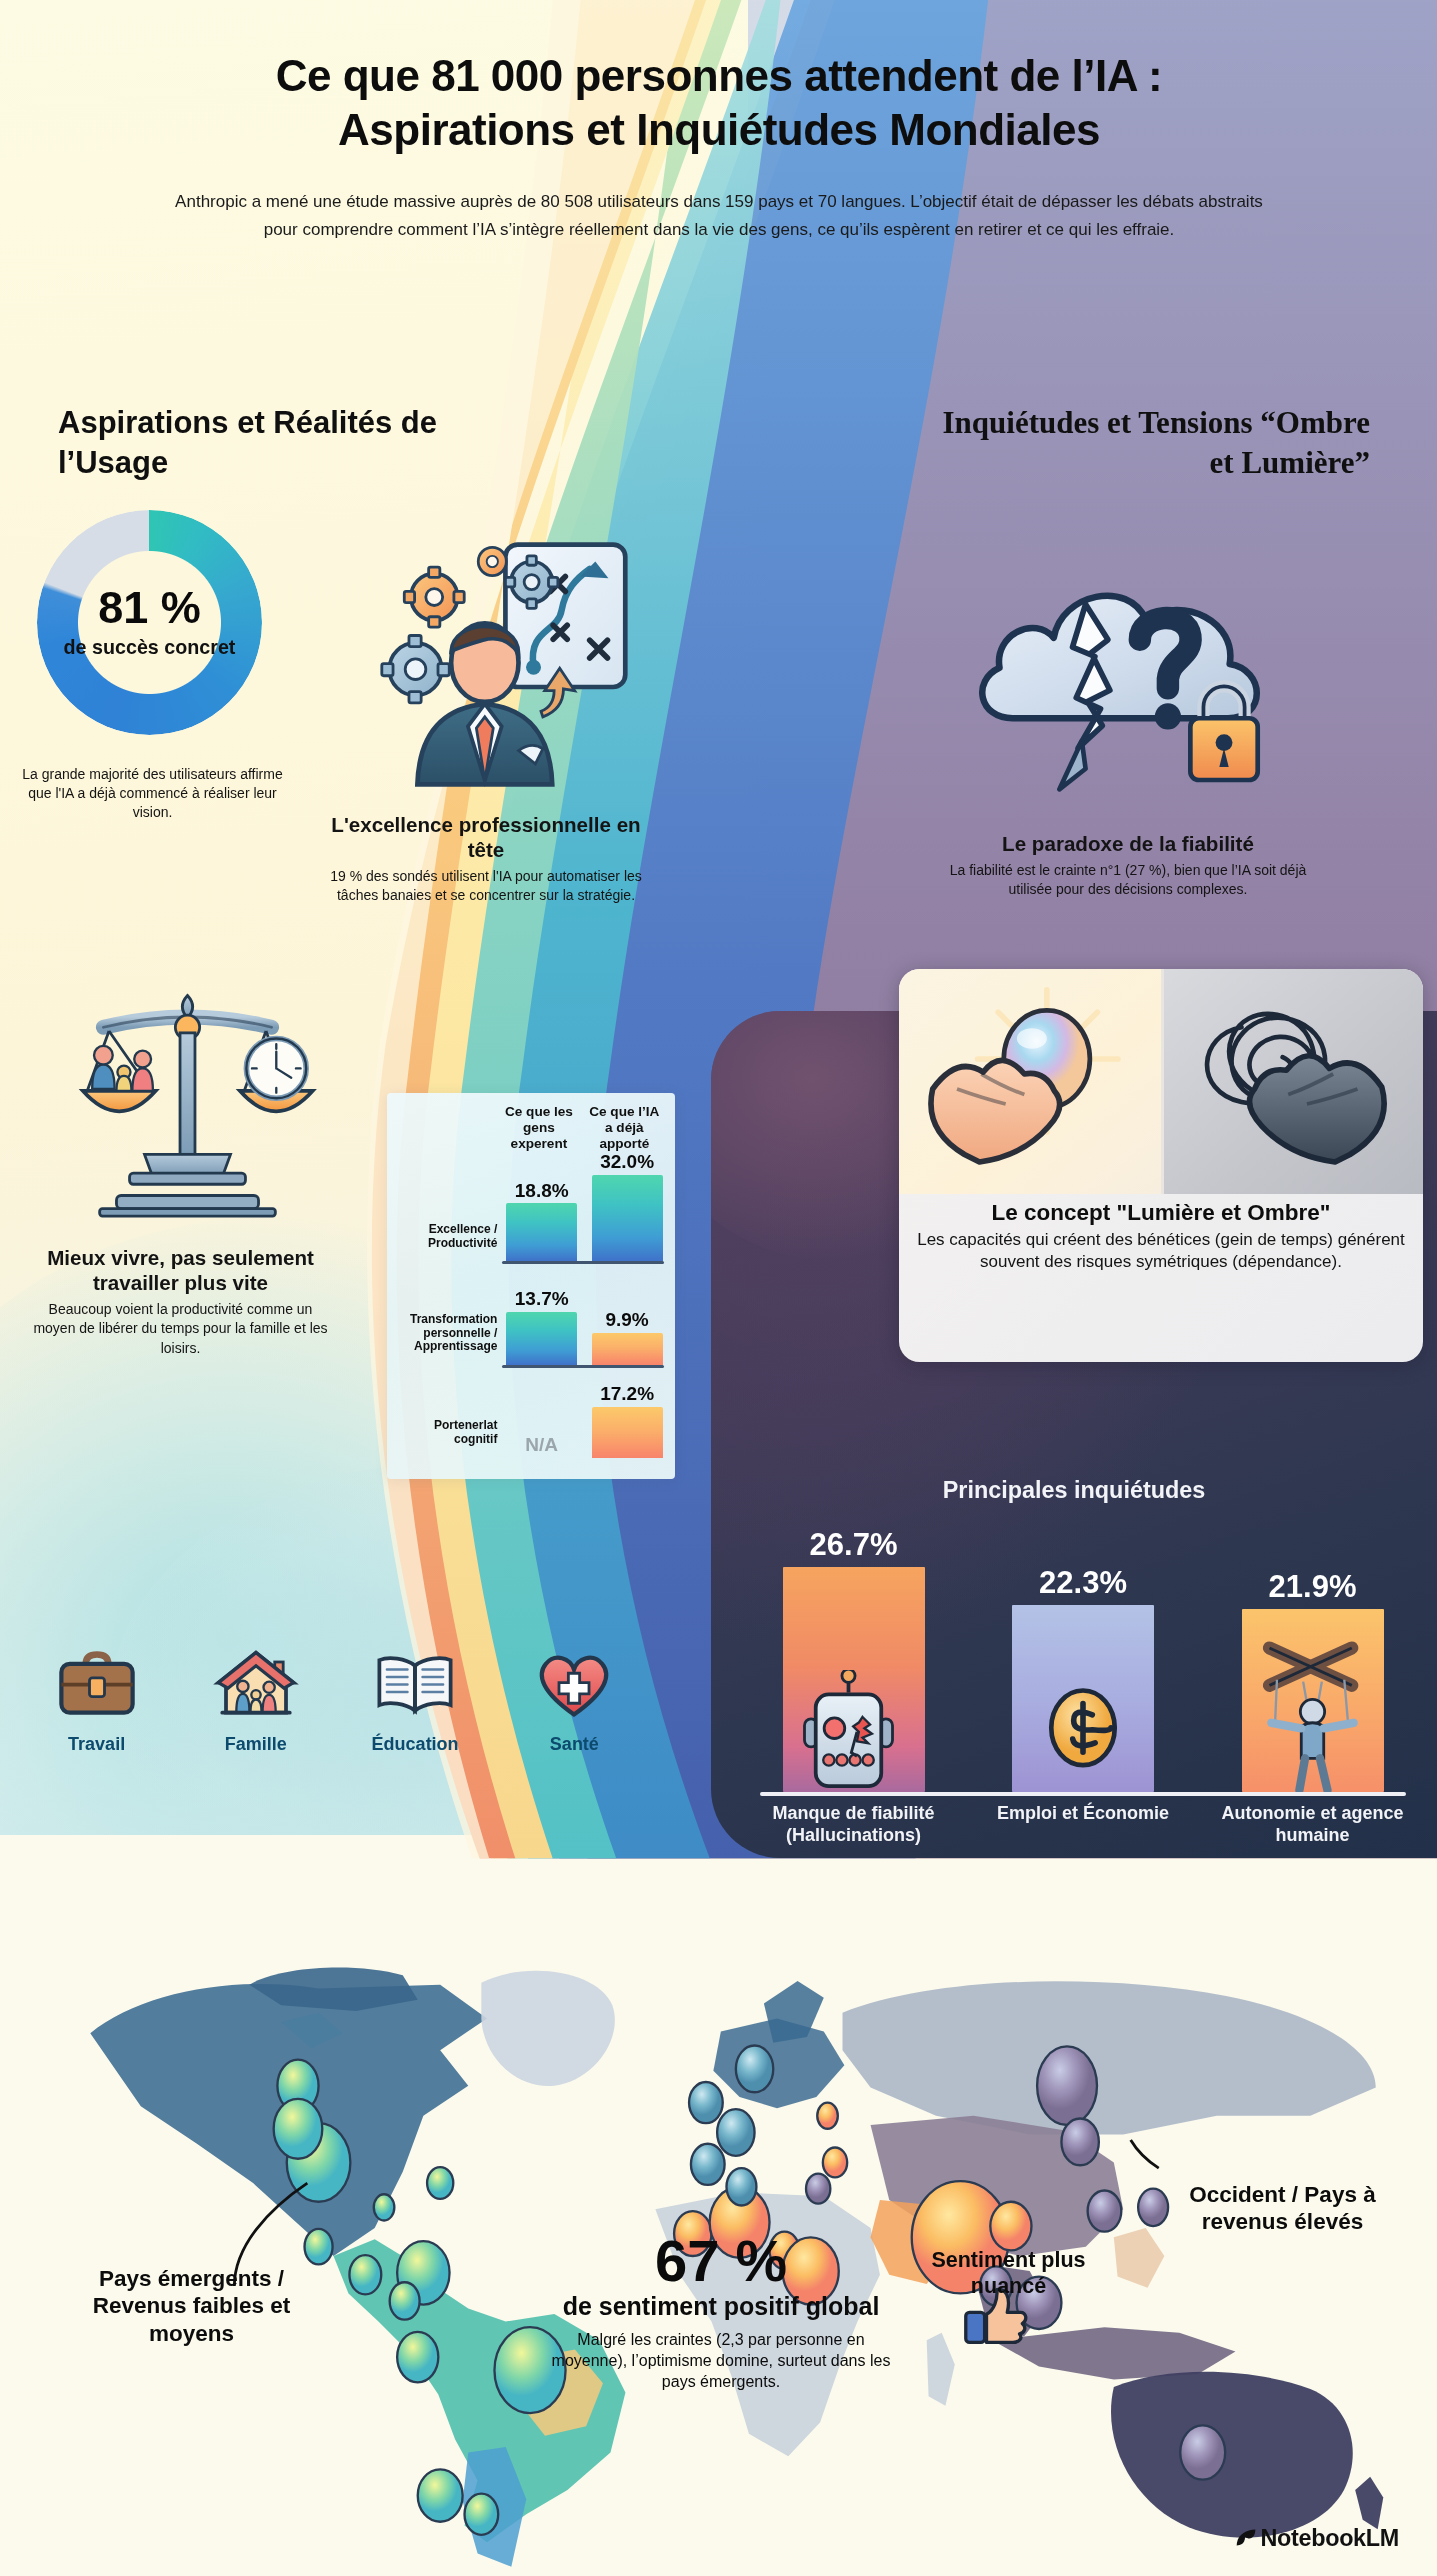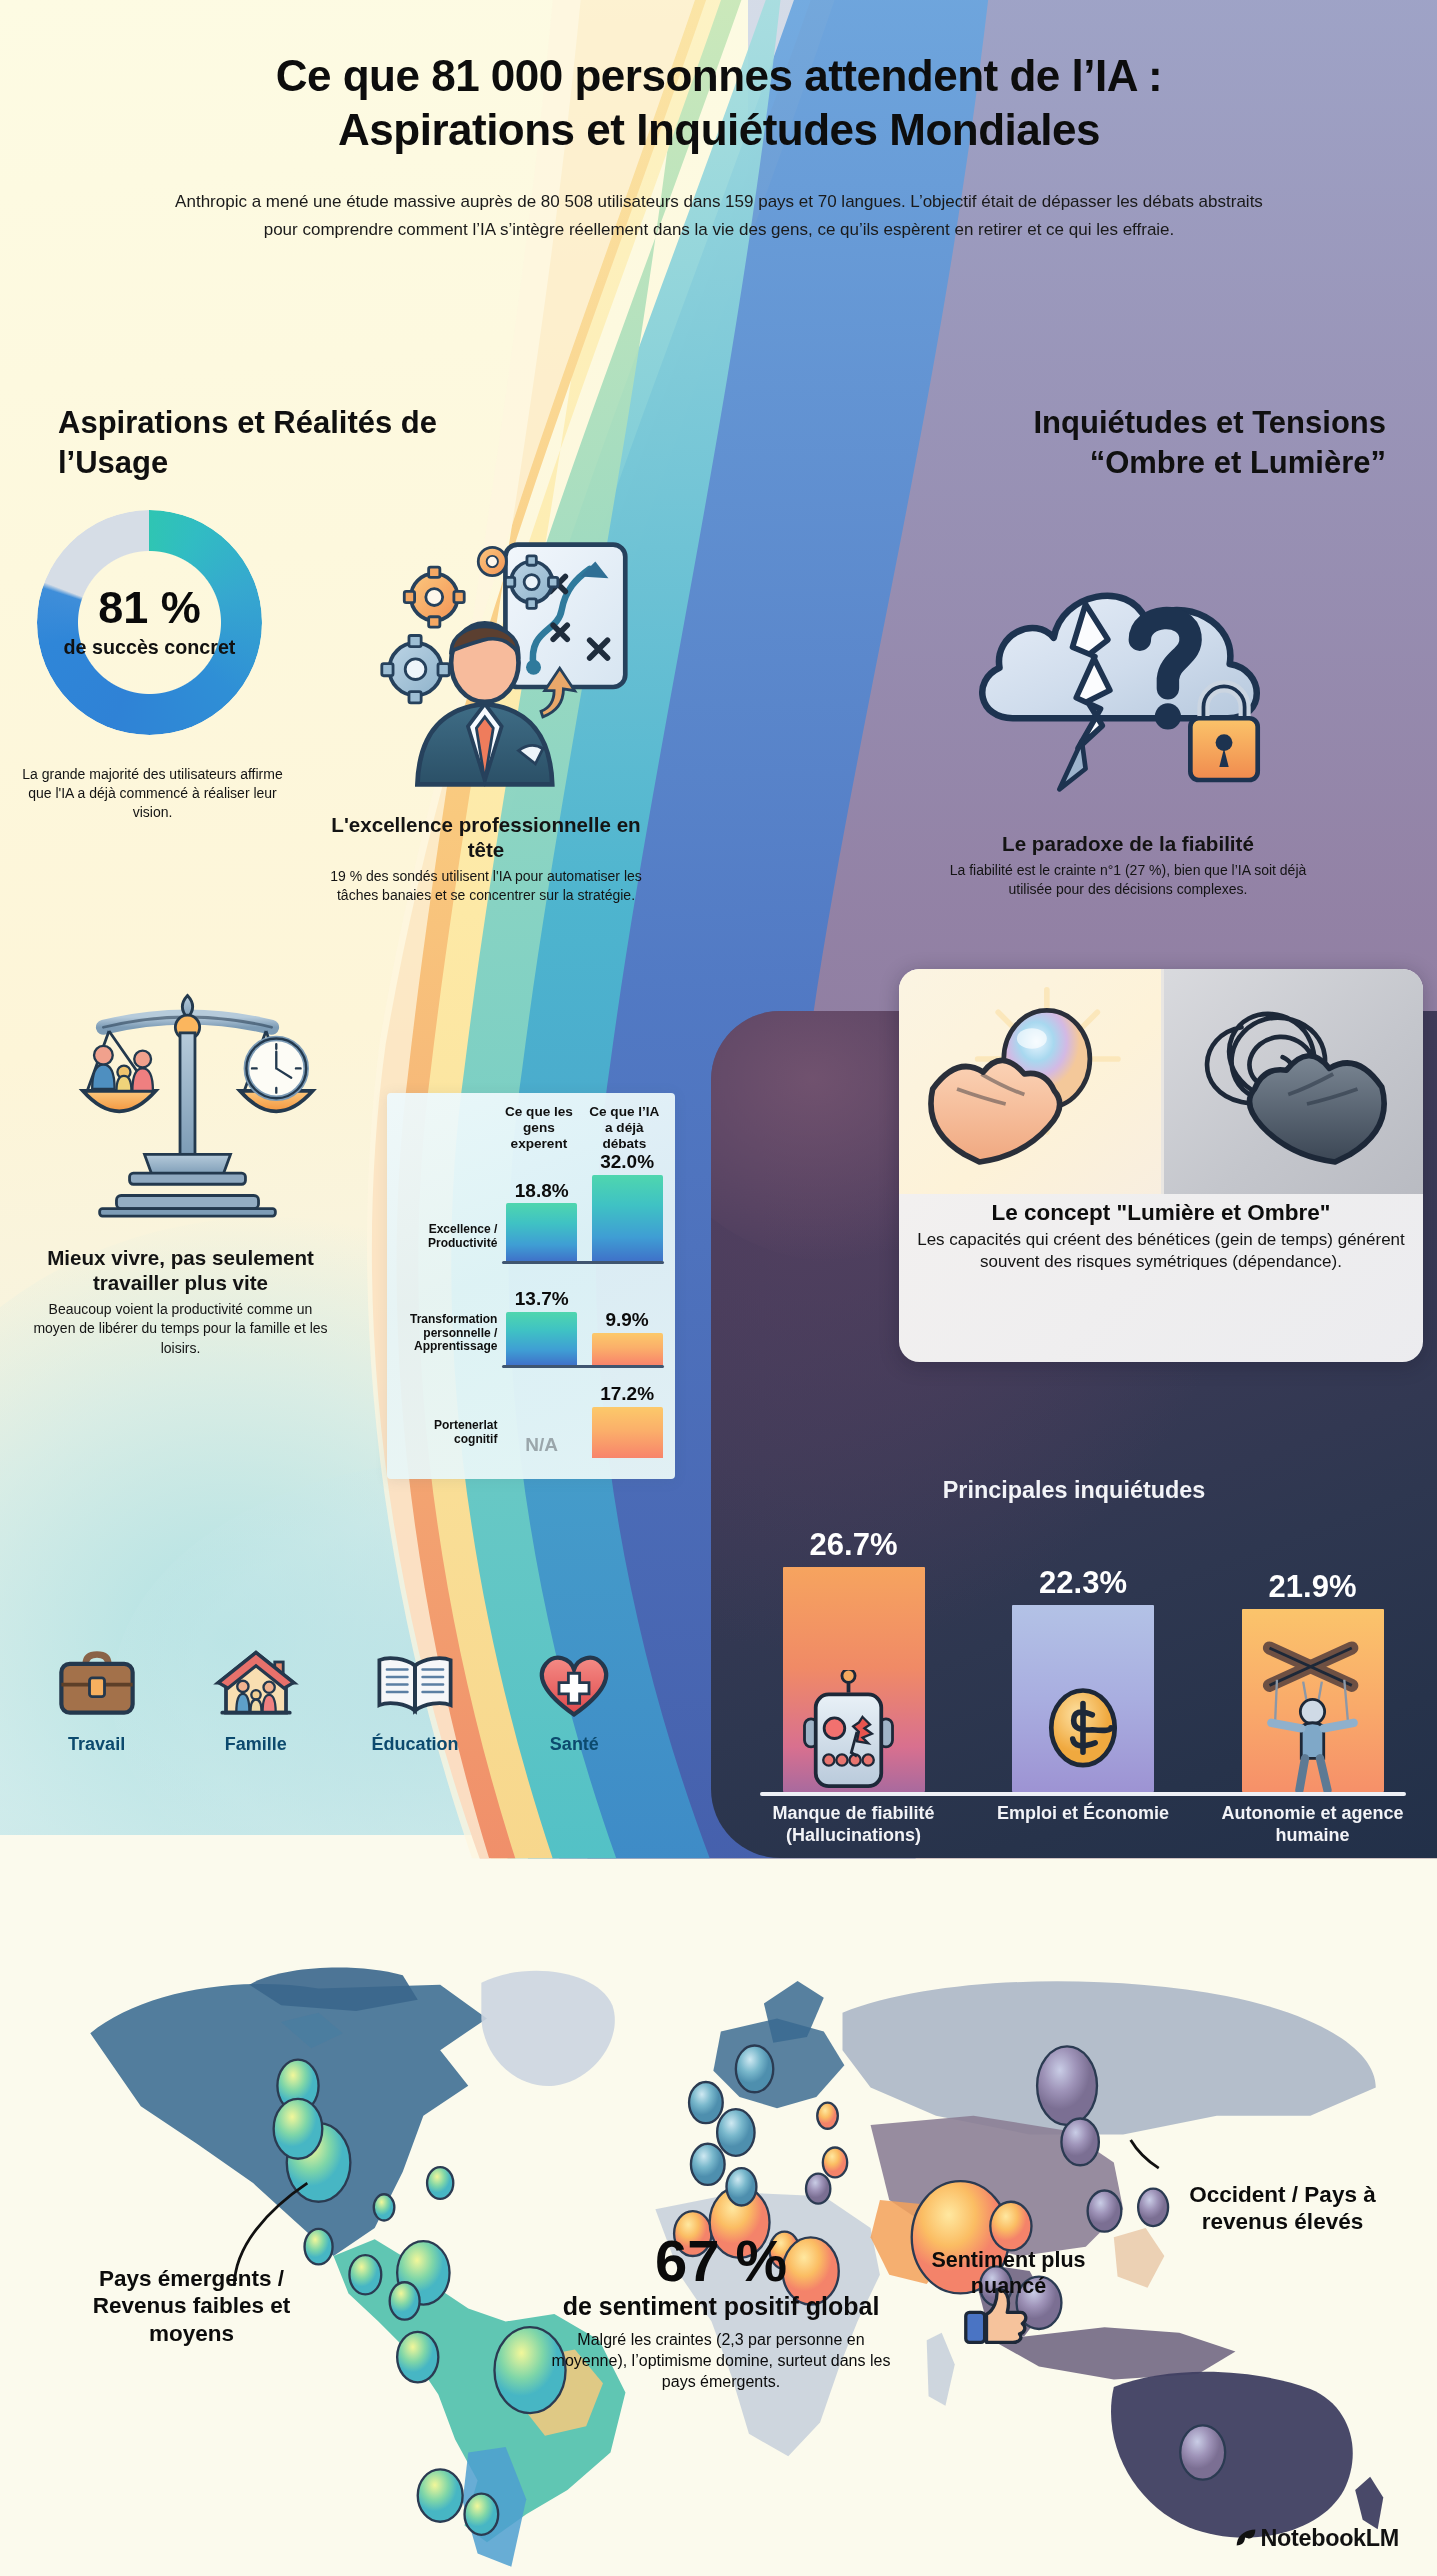--- a/index.html
+++ b/index.html
@@ -69,21 +69,21 @@
   .subtitle {
     margin-top:32px; font-size:17px; line-height:1.62; color:#1a1a1a;
     max-width:1105px; margin-left:auto; margin-right:auto;
   }
 
   
   .col-head {
     position:absolute; font-size:31px; font-weight:bold; line-height:1.3; color:#101010;
   }
   #headLeft  { left:58px;  top:403px; text-align:left; }
-  #headRight { right:52px; top:403px; text-align:right; }
+  #headRight { right:68px; top:403px; text-align:right;font-family:Liberation Serif, serif; }
 
   
   .donut-wrap { position:absolute; left:37px; top:510px; width:225px; height:225px; }
   .donut {
     width:225px; height:225px; border-radius:50%;
     background: conic-gradient(
        from 0deg,
        #2fc5b3 0deg,
        #31bcc3 28deg,
        #36a8cf 70deg,
@@ -398,21 +398,21 @@
     <rect x="56" y="236" width="188" height="8" rx="3" fill="#7d9cb6" stroke="#23394e" stroke-width="3"></rect>
   </svg>
   <div class="cap" style="left:26px; top:1245px; width:309px;">
     <div class="ct">Mieux vivre, pas seulement travailler plus vite</div>
     <div class="cb">Beaucoup voient la productivité comme un moyen de libérer du temps pour la famille et les loisirs.</div>
   </div>
 
   <div class="cmp-card">
     <div class="cmp-colhead">
       <div>Ce que les gens experent</div>
-      <div>Ce que l’IA a déjà débats</div>
+      <div>Ce que l’IA a déjà apporté</div>
     </div>
 
     <div class="cmp-row" style="height:110px;">
       <div class="cmp-rowlabel">Excellence / Productivité</div>
       <div class="cmp-barcell">
         <span class="cmp-val">18.8%</span>
         <div class="cmp-bar cool" style="height:58px;"></div>
       </div>
       <div class="cmp-barcell">
         <span class="cmp-val">32.0%</span>

